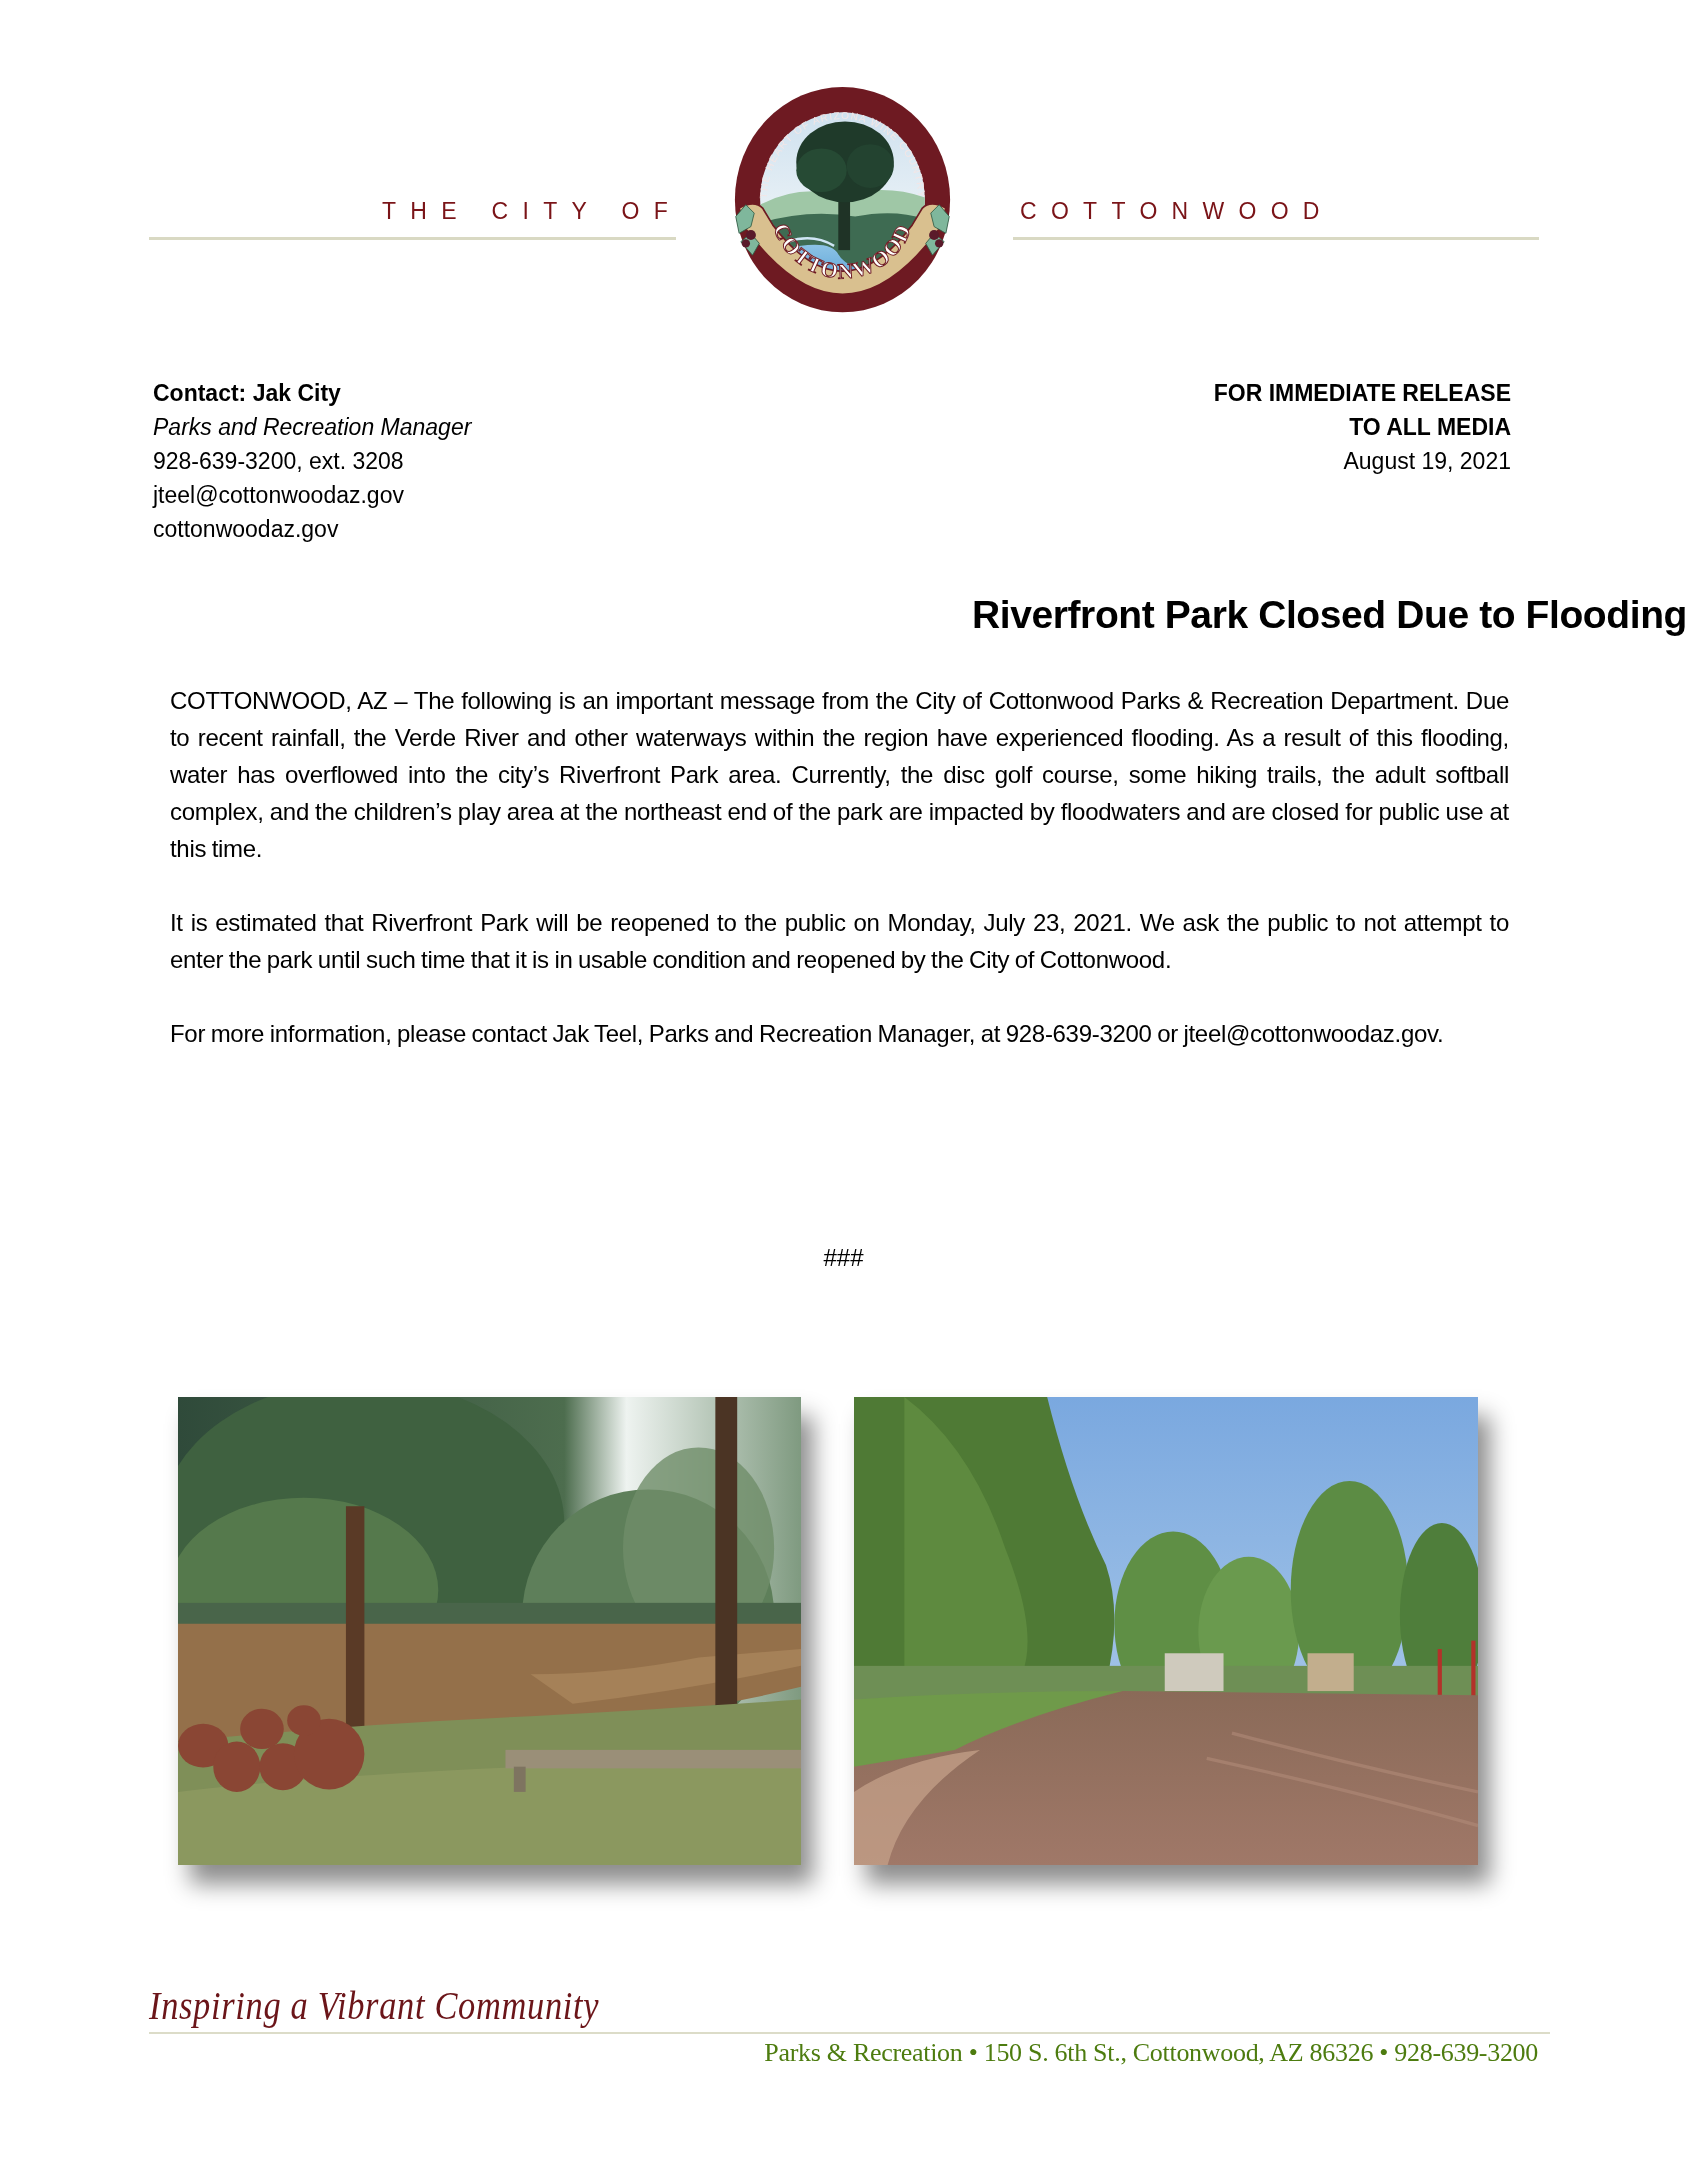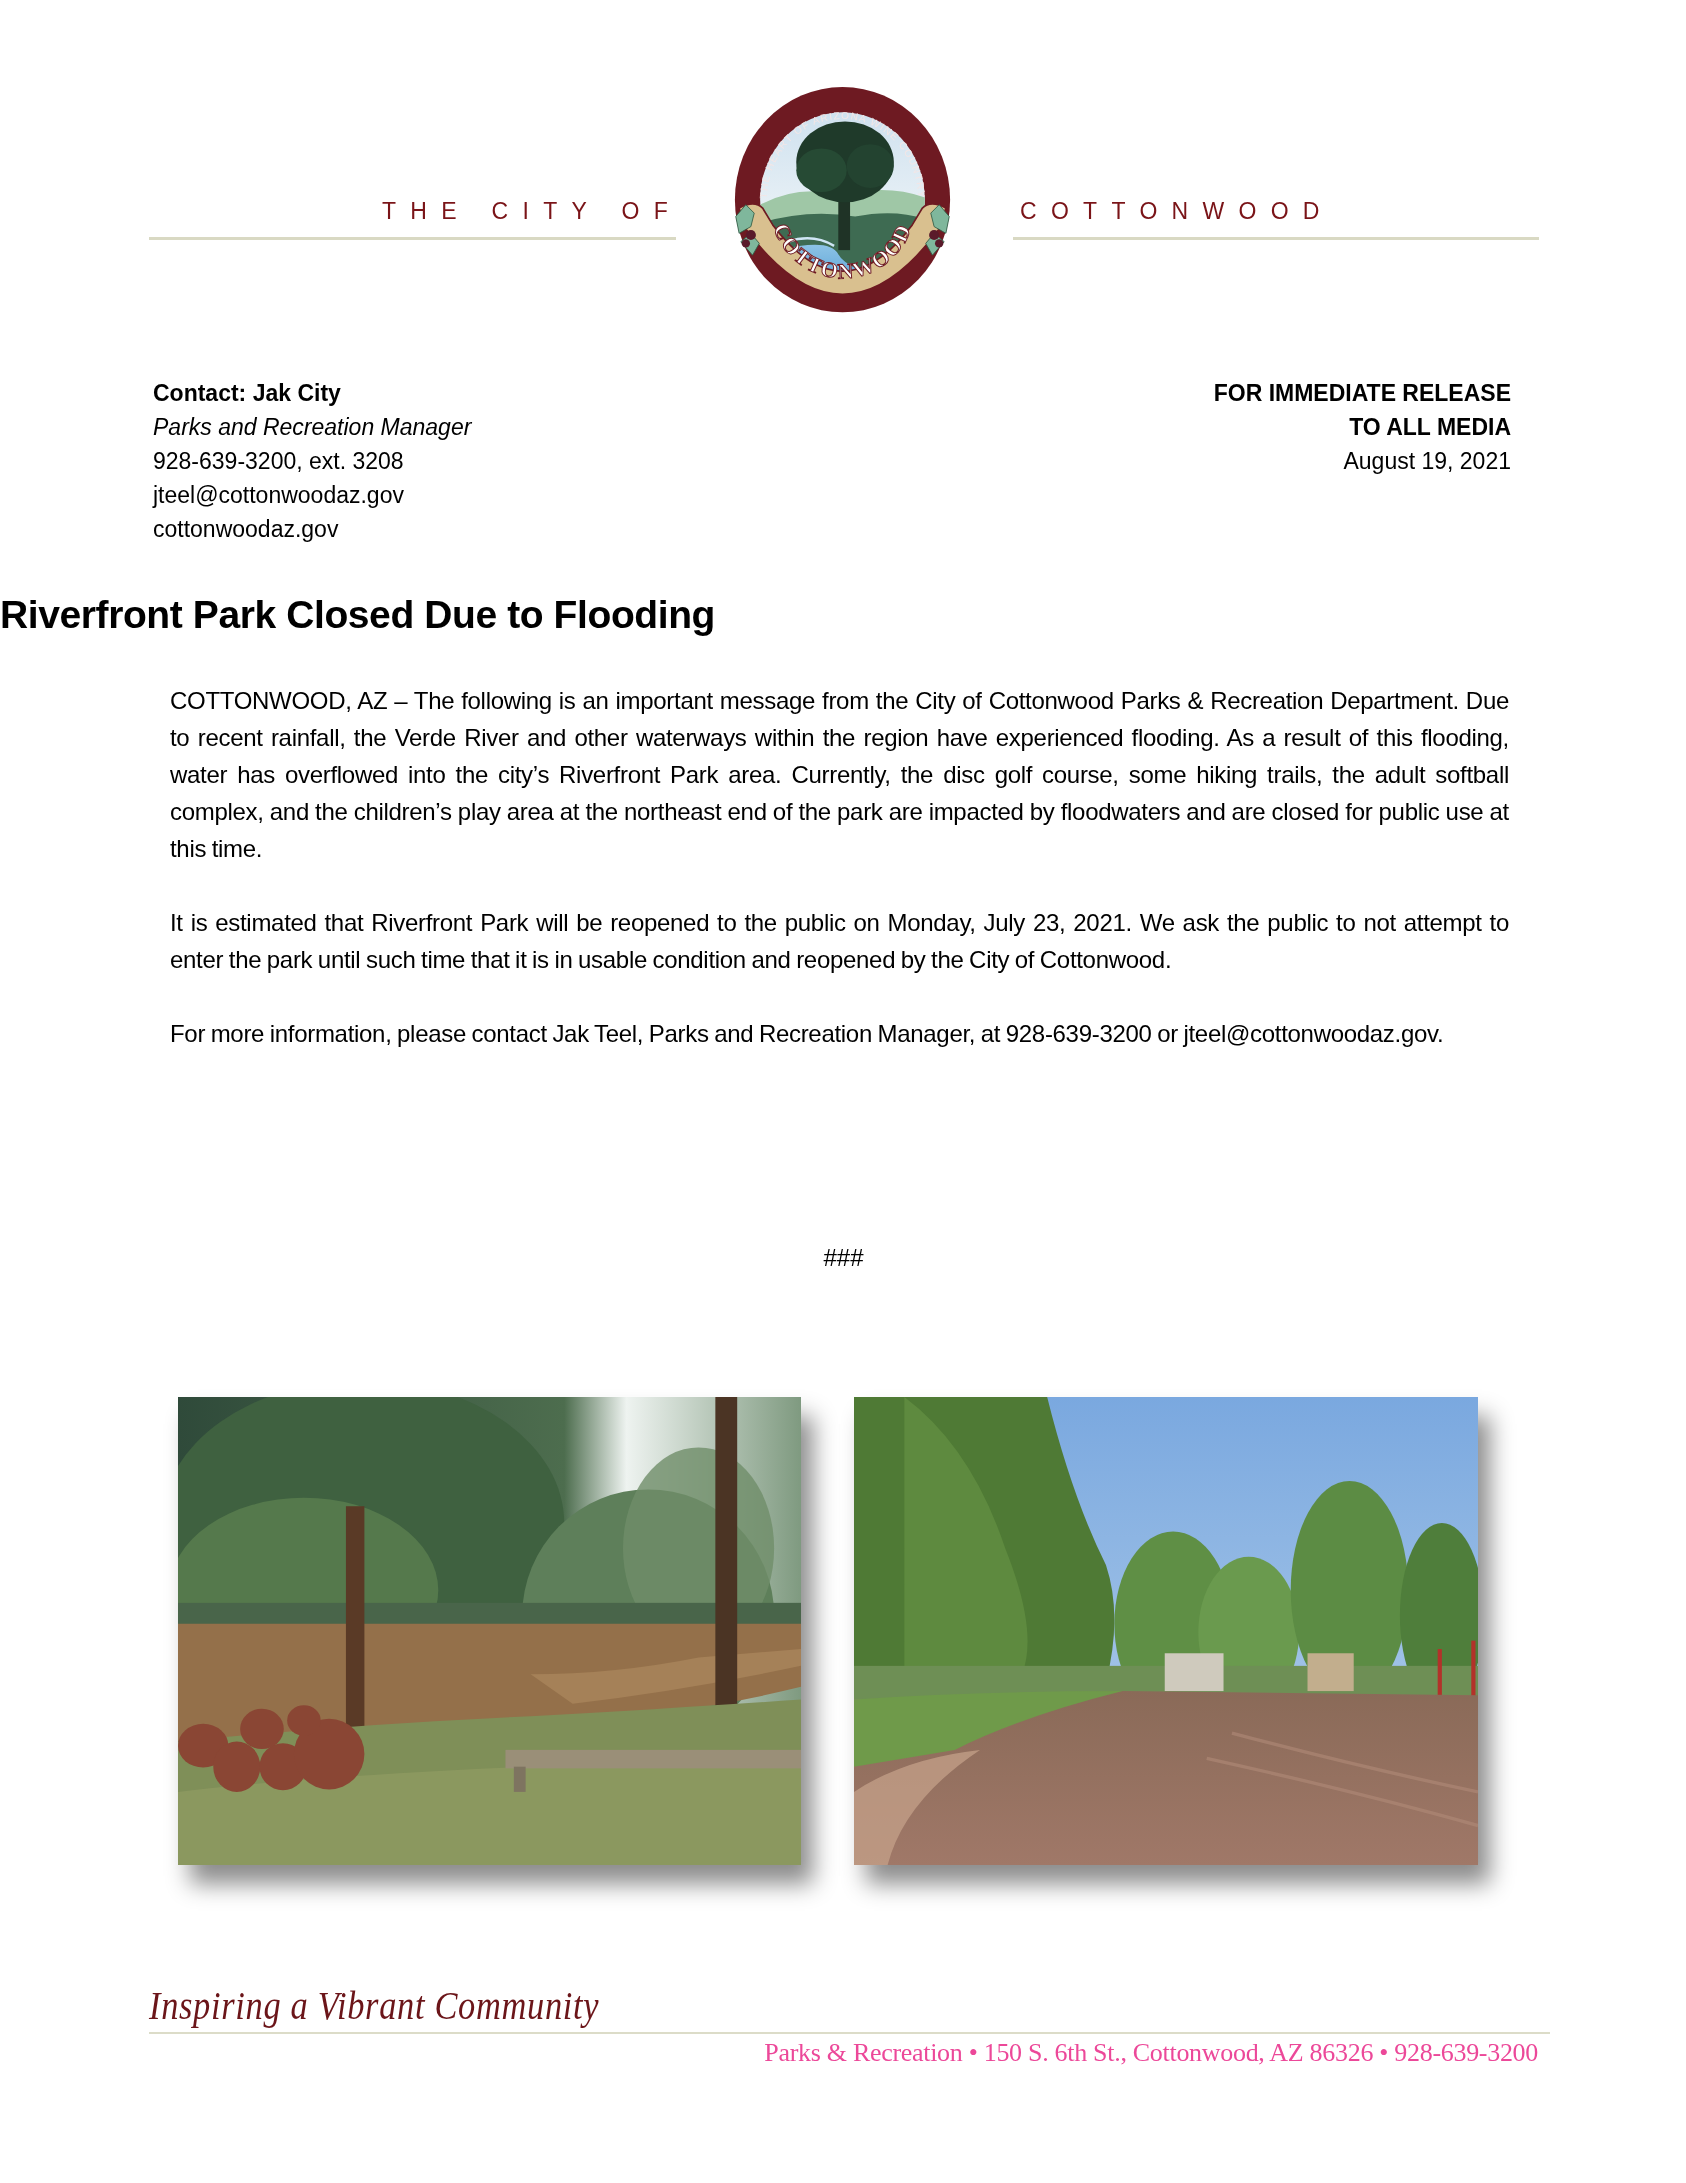--- a/index.html
+++ b/index.html
@@ -11,35 +11,35 @@
 
   .logo { position: absolute; left: 729px; top: 82px; width: 227px; height: 232px; }
 
   
   .contact { position: absolute; left: 153px; top: 376px; font-size: 23px; line-height: 34px; white-space: nowrap; }
   .contact .bold { font-weight: bold; }
   .contact .ital { font-style: italic; }
   .release { position: absolute; right: 176px; top: 376px; font-size: 23px; line-height: 34px; text-align: right; white-space: nowrap; }
   .release .bold { font-weight: bold; }
 
-  .title { position: absolute; left: 0; width: 1687px; top: 591px; text-align: left; font-size: 39px; font-weight: bold; line-height: 47px; letter-spacing: -0.4px; }
+  .title { position: absolute; left: 0; width: 1687px; top: 591px; text-align: right; font-size: 39px; font-weight: bold; line-height: 47px; letter-spacing: -0.4px; }
 
   .body-text { position: absolute; left: 150px; width: 1339px; top: 682px; font-size: 24px; line-height: 37px; text-align: justify; letter-spacing: -0.3px; word-spacing: -0.8px; margin-left: 20px; }
   .body-text p { margin: 0 0 37px 0; }
   .body-text p.last { margin-bottom: 0; }
   .hashes { position: absolute; left: 0; width: 1687px; top: 1241px; text-align: center; font-size: 24px; line-height: 34px; }
 
   
   .photo { position: absolute; top: 1397px; width: 623px; height: 468px; box-shadow: 11.8px 18.5px 22px rgba(0,0,0,0.45); overflow: hidden; }
   .photo svg { display: block; width: 100%; height: 100%; }
 
   
   .tagline { position: absolute; left: 149px; top: 1982px; font-family: "Liberation Serif", serif; font-style: italic; font-size: 40px; color: #6b1519; white-space: nowrap; transform-origin: left top; transform: scaleX(0.86); line-height: 47px; letter-spacing: 0.8px; }
   .foot-rule { position: absolute; left: 149px; top: 2032px; width: 1401px; height: 1.7px; background: #dcdcc8; }
-  .address { position: absolute; right: 149px; top: 2039px; font-family: "Liberation Serif", serif; font-size: 26px; color: #ec4899; white-space: nowrap; line-height: 28.6px; letter-spacing: -0.3px; }
+  .address { position: absolute; right: 149px; top: 2039px; font-family: "Liberation Serif", serif; font-size: 26px; color: #4d7c0f; white-space: nowrap; line-height: 28.6px; letter-spacing: -0.3px; }
 </style>
 </head>
 <body>
 
 <div class="lh-text" style="left:382px; top:200px;">THE CITY OF</div>
 <div class="lh-rule" style="left:149px; top:237px; width:527px;"></div>
 <div class="lh-text" style="left:1020px; top:200px;">COTTONWOOD</div>
 <div class="lh-rule" style="left:1013px; top:237px; width:526px;"></div>
 
 <div class="logo">

